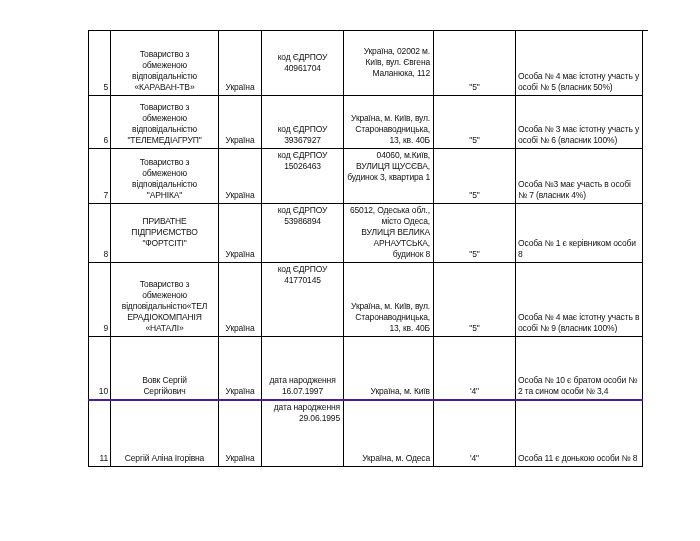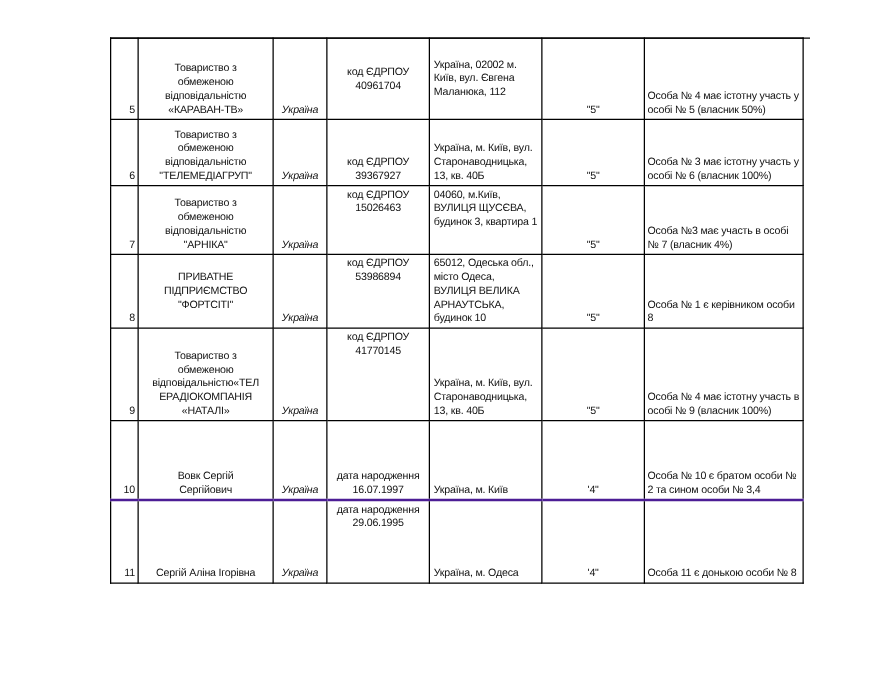--- a/index.html
+++ b/index.html
@@ -33,23 +33,23 @@
   col.c-num{width:22px;}
   col.c-name{width:108px;}
   col.c-country{width:43px;}
   col.c-code{width:82px;}
   col.c-address{width:90px;}
   col.c-mark{width:82px;}
   col.c-note{width:127px;}
 
   td.col-num{text-align:right;padding-right:2px;}
   td.col-name{text-align:center;padding-left:9px;padding-right:9px;}
-  td.col-country{text-align:center;font-style:italic;}
+  td.col-country{text-align:center;}
   td.col-code{text-align:center;}
-  td.col-address{text-align:left;}
+  td.col-address{text-align:right;}
   td.col-mark{text-align:center;}
   td.col-note{padding-left:2px;padding-right:2px;}
 
   
   tr[data-row="5"]{height:65px;}
   tr[data-row="6"]{height:53px;}
   tr[data-row="7"]{height:55px;}
   tr[data-row="8"]{height:48px;}
   tr[data-row="9"]{height:74px;}
   tr[data-row="10"]{height:63px;}
@@ -57,21 +57,21 @@
 
   
   tr[data-row="5"] td.col-code,
   tr[data-row="5"] td.col-address{vertical-align:middle;}
   tr[data-row="7"] td.col-code,
   tr[data-row="7"] td.col-address{vertical-align:top;}
   tr[data-row="8"] td.col-code,
   tr[data-row="8"] td.col-address{vertical-align:top;}
   tr[data-row="8"] td.col-name{vertical-align:middle;}
   tr[data-row="9"] td.col-code{vertical-align:top;text-align:center;}
-  tr[data-row="11"] td.col-code{vertical-align:top;}
+  tr[data-row="11"] td.col-code{vertical-align:top;text-align:right;}
 
   
   tr[data-row="10"] td{border-bottom:2px solid #4c1d95;}
 
   
   .top-border-overhang{
     position:absolute;
     left:88px;top:30px;
     width:560px;height:1px;
     background:#000000;
@@ -119,21 +119,21 @@
       <td class="col-code">код ЄДРПОУ 15026463</td>
       <td class="col-address">04060, м.Київ, ВУЛИЦЯ ЩУСЄВА, будинок 3, квартира 1</td>
       <td class="col-mark">"5"</td>
       <td class="col-note">Особа №3  має  участь в особі № 7 (власник 4%)</td>
     </tr>
         <tr data-row="8">
       <td class="col-num">8</td>
       <td class="col-name">ПРИВАТНЕ ПІДПРИЄМСТВО "ФОРТСІТІ"</td>
       <td class="col-country">Україна</td>
       <td class="col-code">код ЄДРПОУ 53986894</td>
-      <td class="col-address">65012, Одеська обл., місто Одеса, ВУЛИЦЯ ВЕЛИКА АРНАУТСЬКА, будинок 10</td>
+      <td class="col-address">65012, Одеська обл., місто Одеса, ВУЛИЦЯ ВЕЛИКА АРНАУТСЬКА, будинок 8</td>
       <td class="col-mark">"5"</td>
       <td class="col-note">Особа № 1 є керівником особи 8</td>
     </tr>
         <tr data-row="9">
       <td class="col-num">9</td>
       <td class="col-name">Товариство з обмеженою відповідальністю«ТЕЛЕРАДІОКОМПАНІЯ «НАТАЛІ»</td>
       <td class="col-country">Україна</td>
       <td class="col-code">код ЄДРПОУ 41770145</td>
       <td class="col-address">Україна, м. Київ, вул. Старонаводницька, 13, кв. 40Б</td>
       <td class="col-mark">"5"</td>

